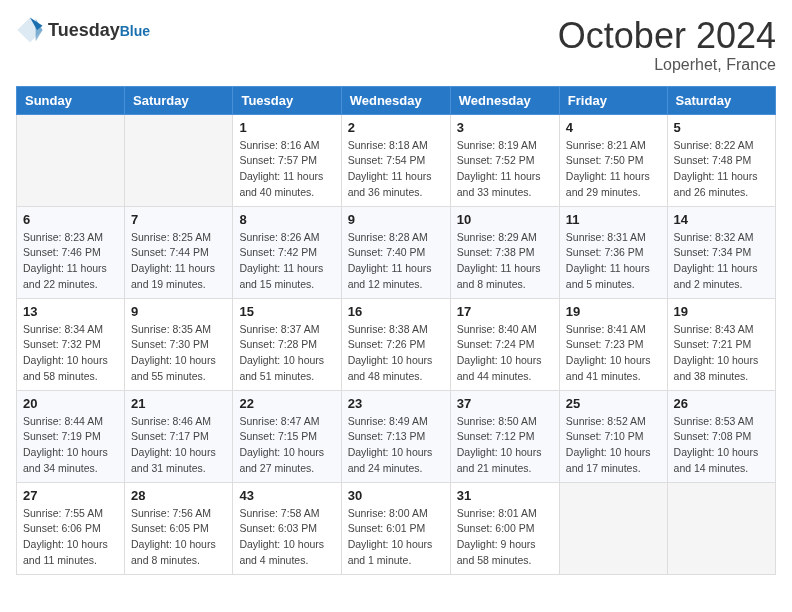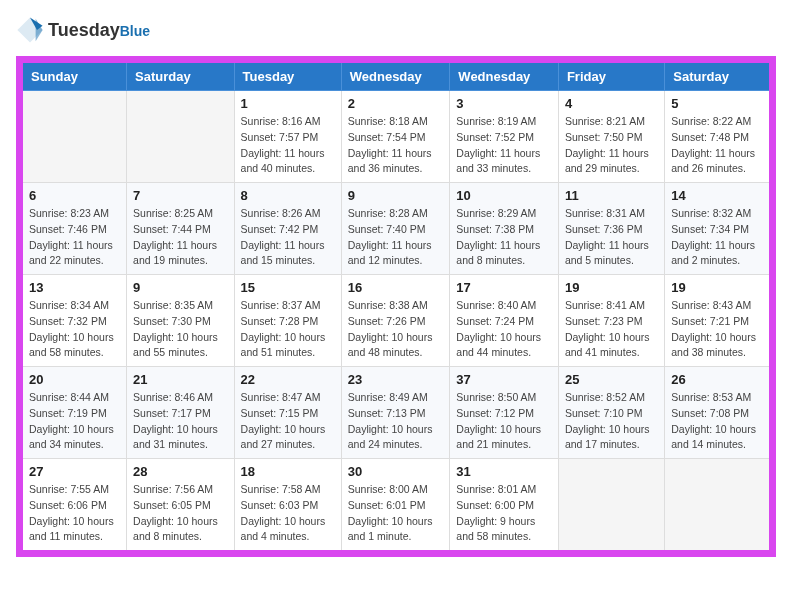--- a/index.html
+++ b/index.html
@@ -44,21 +44,21 @@
       color: #333;
       line-height: 1.1;
     }
     .location-title {
       font-size: 16px;
       color: #555;
     }
     .calendar {
       width: 100%;
       border-collapse: collapse;
-      border: 7px solid #d946ef;
+      border: 1px solid #d946ef;
       padding-left: 24px;
     }
     .calendar th {
       background-color: #2878c8;
       color: #fff;
       font-size: 13px;
       font-weight: bold;
       padding: 6px 8px;
       text-align: left;
       border: 1px solid #4a90d9;
@@ -99,20 +99,22 @@
     <svg class="logo-icon" viewBox="0 0 40 40" xmlns="http://www.w3.org/2000/svg">
       <polygon points="20,2 38,20 20,38 2,20" fill="#1a6faf" opacity="0.15"></polygon>
       <polygon points="28,4 38,20 28,36" fill="#1a6faf" opacity="0.5"></polygon>
       <polygon points="20,2 38,14 30,20 20,2" fill="#1a6faf"></polygon>
     </svg>
     <div>
       <span class="logo-text-general">Tuesday</span><span class="logo-text-blue">Blue</span>
     </div>
   </div>
   <div class="title-block">
+    <div class="month-title">October 2024</div>
+    <div class="location-title">Loperhet, France</div>
   </div>
 </div>
 
 <table class="calendar">
   <thead>
     <tr>
     <th>Sunday</th>
         <th>Saturday</th>
         <th>Tuesday</th>
         <th>Wednesday</th>
@@ -239,21 +241,21 @@
       <tr>
         <td>
           <span class="day-number">27</span>
           <div class="day-info">Sunrise: 7:55 AM<br>Sunset: 6:06 PM<br>Daylight: 10 hours and 11 minutes.</div>
         </td>
         <td>
           <span class="day-number">28</span>
           <div class="day-info">Sunrise: 7:56 AM<br>Sunset: 6:05 PM<br>Daylight: 10 hours and 8 minutes.</div>
         </td>
         <td>
-          <span class="day-number">18</span>
+          <span class="day-number">43</span>
           <div class="day-info">Sunrise: 7:58 AM<br>Sunset: 6:03 PM<br>Daylight: 10 hours and 4 minutes.</div>
         </td>
         <td>
           <span class="day-number">30</span>
           <div class="day-info">Sunrise: 8:00 AM<br>Sunset: 6:01 PM<br>Daylight: 10 hours and 1 minute.</div>
         </td>
         <td>
           <span class="day-number">31</span>
           <div class="day-info">Sunrise: 8:01 AM<br>Sunset: 6:00 PM<br>Daylight: 9 hours and 58 minutes.</div>
         </td>

